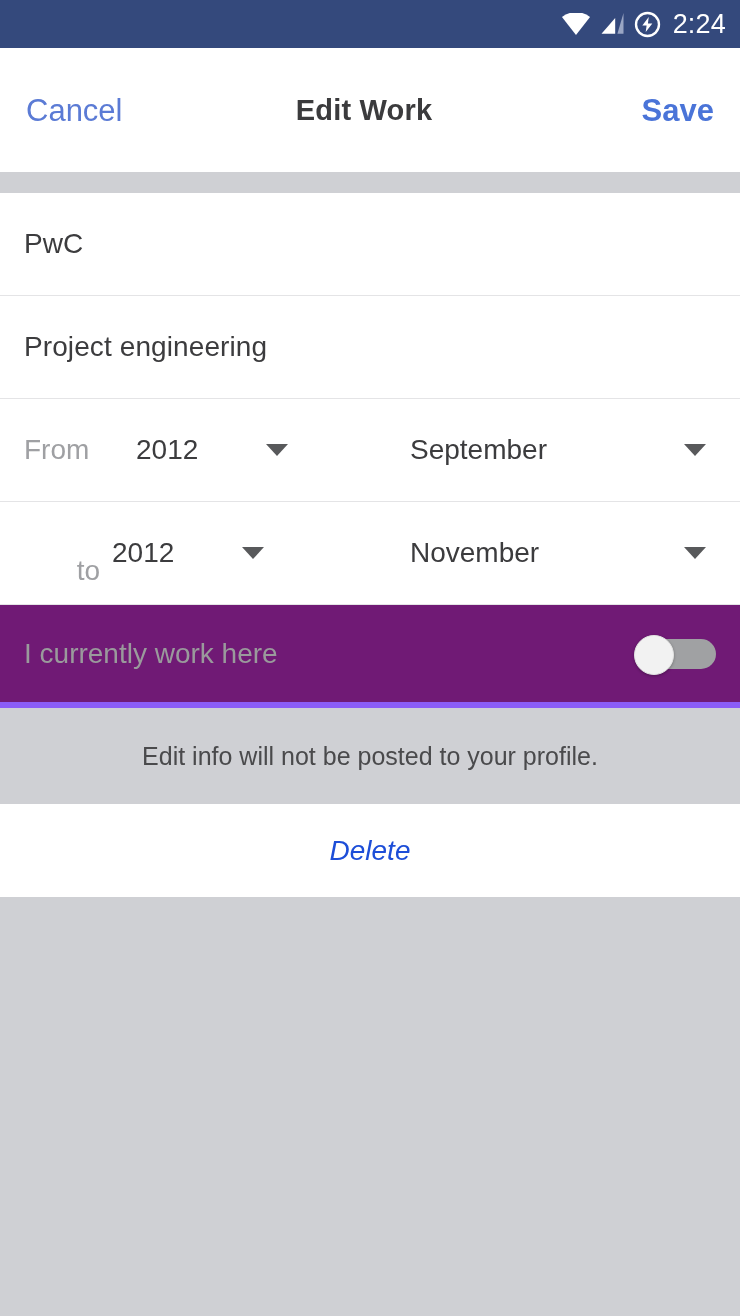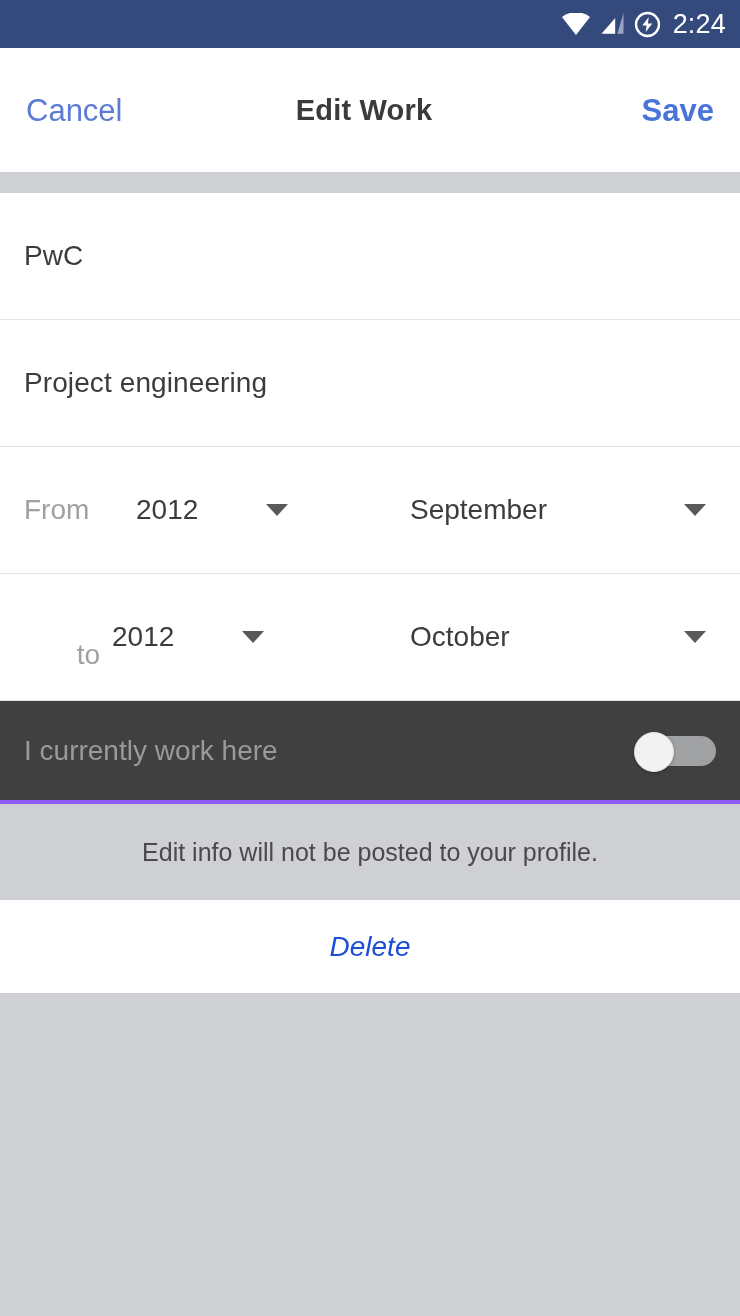--- a/index.html
+++ b/index.html
@@ -40,21 +40,21 @@
     font-size:29px; font-weight:700; color:#3b3b3d;
     pointer-events:none; letter-spacing:0.2px;
   }
 
   
   .band-top { flex:0 0 21px; background:#cfd0d4; }
 
   
   .form { background:#ffffff; }
   .row {
-    height:127px; background:#ffffff;
+    height:103px; background:#ffffff;
     display:flex; align-items:center;
     padding:0 24px;
     border-bottom:1px solid #e4e4e6;
     position:relative;
   }
   .text-val { font-size:28px; color:#3c3c3e; letter-spacing:0.1px; }
 
   
   .date-row { display:flex; align-items:center; padding:0 24px; }
   .date-label {
@@ -71,23 +71,23 @@
     width:0; height:0; margin-left:auto; margin-right:24px;
     border-left:11px solid transparent;
     border-right:11px solid transparent;
     border-top:12px solid #58595b;
   }
   .sel-year .caret { margin-right:0; margin-left:68px; }
   .sel-month .caret { margin-right:10px; }
 
   
   .toggle-row {
-    height:103px; background:#404040; display:flex;
+    height:103px; background:#701a75; display:flex;
     align-items:center; padding:0 24px;
-    border-bottom:4px solid #8b5cf6;
+    border-bottom:6px solid #8b5cf6;
   }
   .toggle-label { font-size:28px; color:#9a9a9c; }
   .switch {
     margin-left:auto; position:relative;
     width:82px; height:38px; cursor:pointer;
   }
   .track {
     position:absolute; right:0; top:4px;
     width:72px; height:30px; border-radius:15px;
     background:#a0a1a3;
@@ -173,21 +173,21 @@
       </span>
     </div>
 
     <div class="row date-row">
       <span class="date-label right">to</span>
       <span class="sel sel-year" style="flex:0 0 298px;width:298px">
         <span class="sel-val">2012</span>
         <span class="caret"></span>
       </span>
       <span class="sel sel-month">
-        <span class="sel-val">October</span>
+        <span class="sel-val">November</span>
         <span class="caret"></span>
       </span>
     </div>
 
     <div class="toggle-row">
       <span class="toggle-label">I currently work here</span>
       <span class="switch">
         <span class="track"></span>
         <span class="thumb"></span>
       </span>

